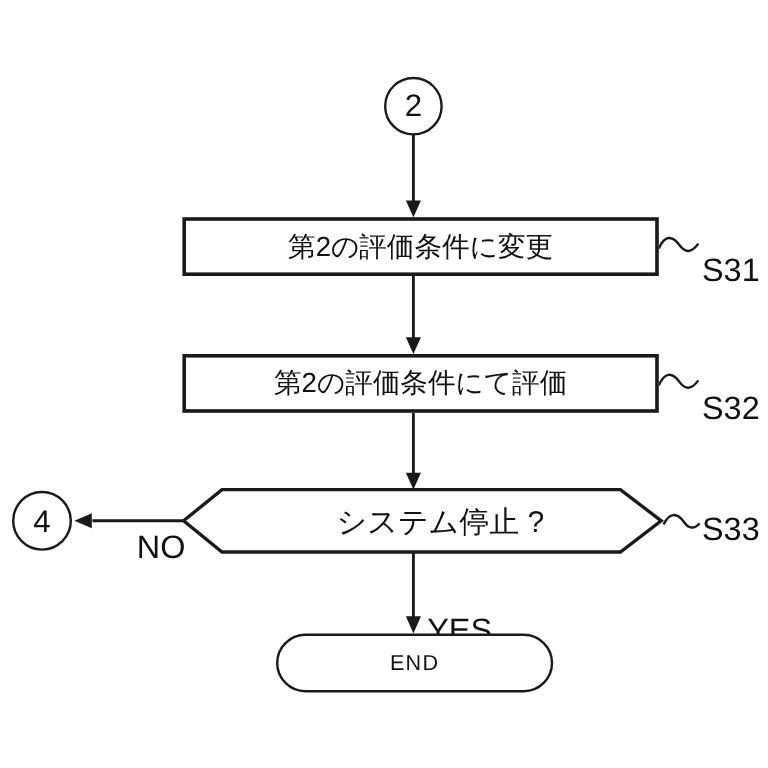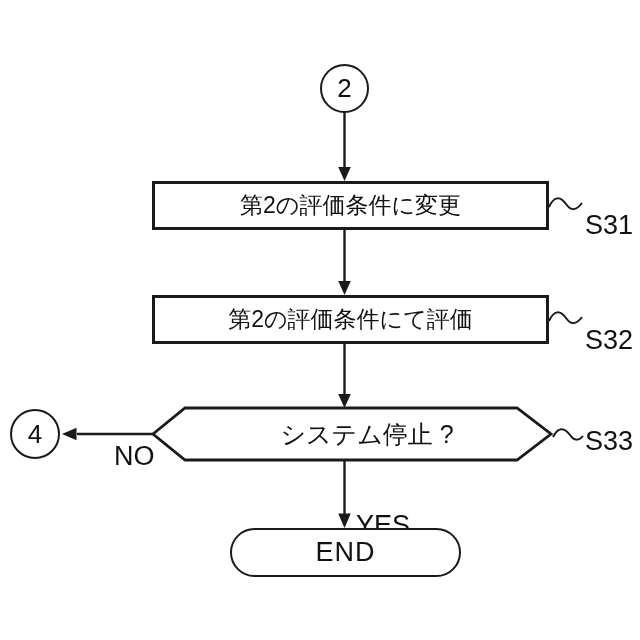--- a/index.html
+++ b/index.html
@@ -28,21 +28,21 @@
   }
   .circle {
     border-radius: 50%;
     border-width: 2.5px;
     font-size: 26px;
   }
   .process { font-size: 23px; }
   .terminal {
     border-radius: 25px;
     border-width: 2.8px;
-    font-size: 27px;
+    font-size: 18px;
     letter-spacing: 1px;
   }
   .decision-text {
     position: absolute;
     display: flex;
     align-items: center;
     justify-content: center;
     font-size: 25px;
   }
   .step-label {

